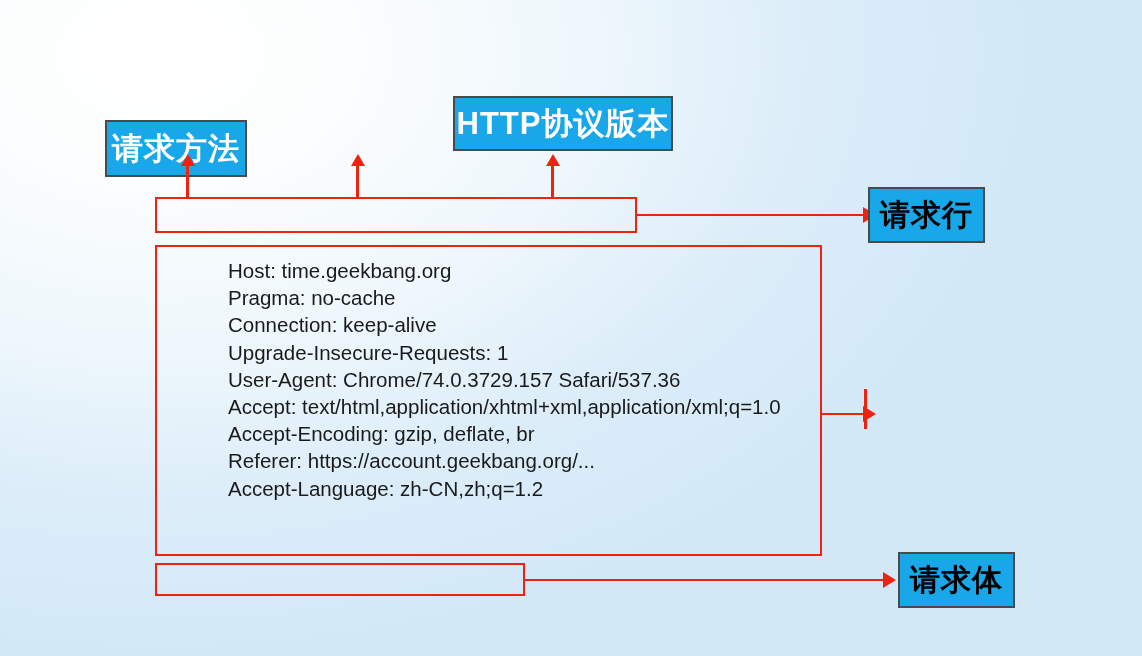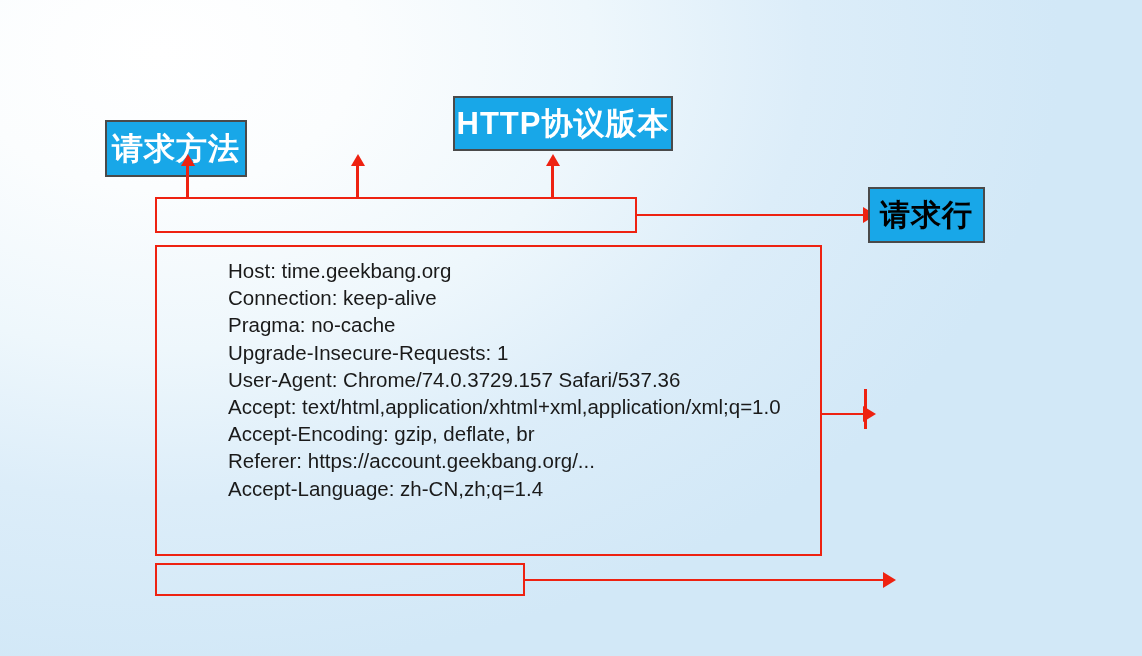--- a/index.html
+++ b/index.html
@@ -123,37 +123,40 @@
   <div class="hline" style="left:637px; top:214px; width:228px;"></div>
   <div class="arrow-right" style="left:863px; top:207px;"></div>
 
   <div class="bluebox side" style="left:868px; top:187px; width:117px; height:56px;text-align:center;">
     <span>请求行</span>
   </div>
 
   <div class="redbox" style="left:155px; top:245px; width:667px; height:311px;"></div>
   <div class="mono-lines" id="header-lines" style="left:180px; top:257px;margin-left:48px;">
       <div>Host: time.geekbang.org</div>
+      <div>Pragma: no-cache</div>
       <div>Connection: keep-alive</div>
-      <div>Pragma: no-cache</div>
       <div>Upgrade-Insecure-Requests: 1</div>
       <div>User-Agent: Chrome/74.0.3729.157 Safari/537.36</div>
       <div>Accept: text/html,application/xhtml+xml,application/xml;q=1.0</div>
       <div>Accept-Encoding: gzip, deflate, br</div>
       <div>Referer: https://account.geekbang.org/...</div>
-      <div>Accept-Language: zh-CN,zh;q=1.4</div>
+      <div>Accept-Language: zh-CN,zh;q=1.2</div>
     </div>
 
   <div class="vline" style="left:864px; top:389px; height:40px;"></div>
   <div class="hline" style="left:822px; top:413px; width:43px;"></div>
   <div class="hline" style="left:864px; top:413px; width:1px;"></div>
   <div class="arrow-right" style="left:863px; top:406px;"></div>
 
 
   <div class="redbox" style="left:155px; top:563px; width:370px; height:33px;">
     <span style="display:block; padding:4px 10px; font-size:20px; color:#1a1a1a; white-space:nowrap;"></span>
   </div>
 
   <div class="hline" style="left:525px; top:579px; width:360px;"></div>
   <div class="arrow-right" style="left:883px; top:572px;"></div>
 
+  <div class="bluebox side" style="left:898px; top:552px; width:117px; height:56px;">
+    <span>请求体</span>
+  </div>
 
 </div>
 
 </body></html>

